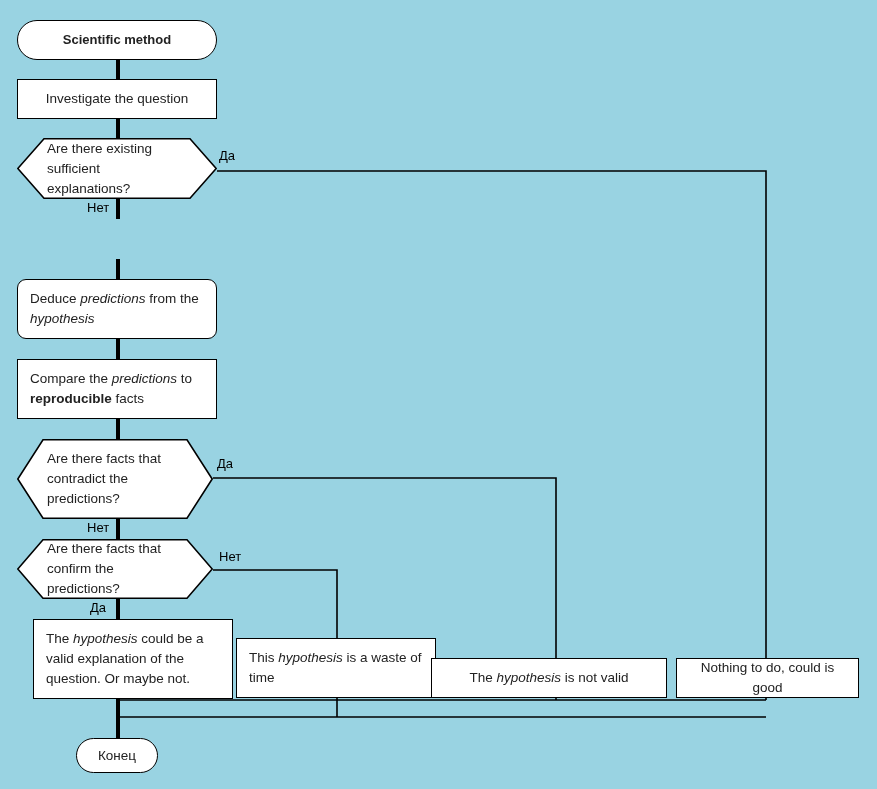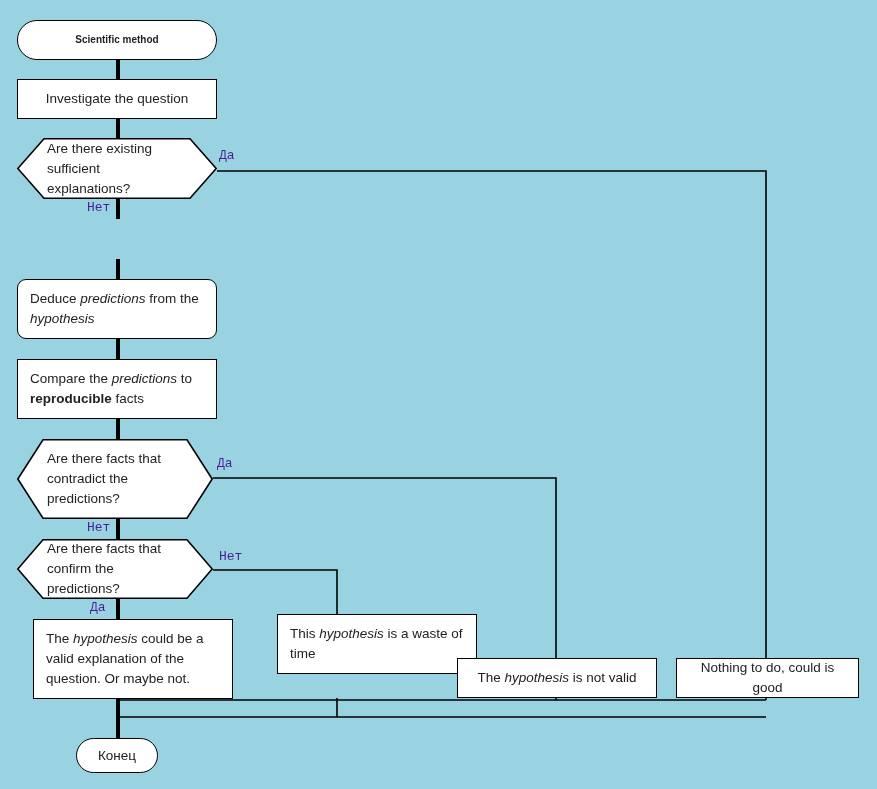--- a/index.html
+++ b/index.html
@@ -52,21 +52,21 @@
   .process.center .txt { text-align: center; }
 
   
   .terminator {
     border-radius: 999px;
     justify-content: center;
   }
   .terminator .txt { text-align: center; }
   .terminator.start .txt {
     font-weight: bold;
-    font-size: 10px;
+    font-size: 13px;
   }
 
   
   .decision {
     background: transparent;
     border: none;
     padding: 0;
   }
   .decision .hexbg {
     position: absolute;
@@ -77,25 +77,24 @@
     position: relative;
     z-index: 2;
     padding: 0 30px;
     text-align: left;
   }
 
   
   .branch-label {
     position: absolute;
     font-size: 13px;
-    color: #4c1d95;
+    color: #000000;
     line-height: 15px;
     white-space: nowrap;
     z-index: 6;
-    font-family: Liberation Mono, monospace;
   }
 
   em { font-style: italic; }
   strong { font-weight: bold; }
 </style>
 </head>
 <body style="background: rgb(153, 211, 226);">
 
 <div id="canvas">
 
@@ -166,25 +165,25 @@
     <svg class="hexbg" viewBox="0 0 196 60" preserveAspectRatio="none">
       <polygon points="26,0.8 170,0.8 195.2,30 170,59.2 26,59.2 0.8,30" fill="#ffffff" stroke="#000000" stroke-width="1.6" vector-effect="non-scaling-stroke"></polygon>
     </svg>
     <span class="txt">Are there facts that<br>confirm the predictions?</span>
   </div>
 
   <div class="node process" style="left:17px; top:619px; width:200px; height:80px;margin-left:16px;">
     <span class="txt">The <em>hypothesis</em> could be a valid explanation of the question. Or maybe not.</span>
   </div>
 
-  <div class="node process" style="left:236px; top:614px; width:200px; height:60px;margin-left:41px;">
+  <div class="node process" style="left:236px; top:638px; width:200px; height:60px;">
     <span class="txt">This <em>hypothesis</em> is a waste of time</span>
   </div>
 
-  <div class="node process center" style="left:457px; top:658px; width:200px; height:40px;">
+  <div class="node process center" style="left:431px; top:658px; width:236px; height:40px;">
     <span class="txt">The <em>hypothesis</em> is not valid</span>
   </div>
 
   <div class="node process center" style="left:676px; top:658px; width:183px; height:40px;">
     <span class="txt">Nothing to do, could is good</span>
   </div>
 
   <div class="node terminator" style="left:76px; top:738px; width:82px; height:35px;">
     <span class="txt">Конец</span>
   </div>

